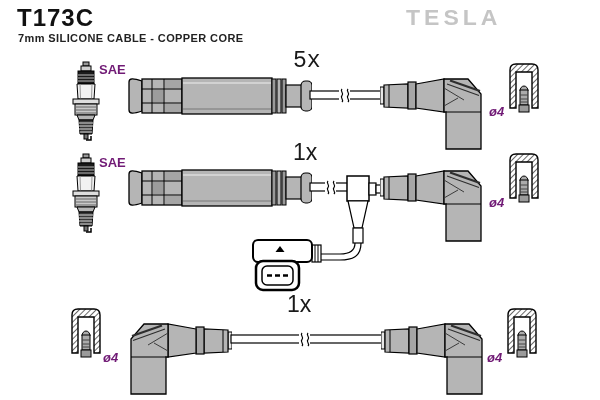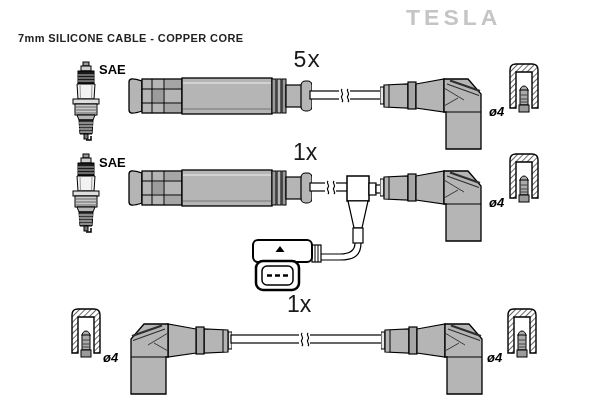--- a/index.html
+++ b/index.html
@@ -7,21 +7,21 @@
           font-family:"Liberation Sans", sans-serif;color:#111;}
   .abs{position:absolute;white-space:nowrap;}
   .part-number{left:17px;top:4px;font-size:24px;font-weight:bold;letter-spacing:1px;}
   .subtitle{left:18px;top:32px;font-size:11px;font-weight:bold;letter-spacing:.4px;color:#222;}
   .brand{left:406px;top:6px;font-size:23px;font-weight:800;letter-spacing:4px;color:#c5c5c5;
          transform:scaleY(.92);transform-origin:top left;}
   .qty{font-size:23px;color:#1a1a1a;}
   .qty.r1{left:293px;top:48px;font-family:Liberation Mono, monospace;}
   .qty.r2{left:293px;top:139px;}
   .qty.r3{left:287px;top:291px;}
-  .conn-label{font-size:13px;font-weight:bold;color:#000000;}
+  .conn-label{font-size:13px;font-weight:bold;color:#701a75;}
   .sae.r1{left:99px;top:62px;}
   .sae.r2{left:99px;top:155px;}
   .d4{font-style:italic;margin-top:44px;}
   .d4.r1{left:489px;top:60px;}
   .d4.r2{left:489px;top:151px;}
   .d4.r3l{left:103px;top:306px;}
   .d4.r3r{left:487px;top:306px;}
   svg.art{position:absolute;left:0;top:0;}
 </style>
 </head>
@@ -176,20 +176,21 @@
       <path d="M308,333 c-2.5,2.5 2.5,4 0,6.5 c-2.5,2.5 2.5,4 0,6.5" fill="none" stroke="#000" stroke-width="1.2"></path>
     </g>
     <g>
       <use href="#eboot" x="381" y="323" width="102" height="72"></use>
     </g>
     <g>
       <use href="#socket" x="506" y="307" width="32" height="52"></use>
     </g>
   </svg>
 
+  <div class="abs part-number">T173C</div>
   <div class="abs subtitle">7mm SILICONE CABLE - COPPER CORE</div>
   <div class="abs brand">TESLA</div>
 
   <span class="abs conn-label sae r1">SAE</span>
   <span class="abs qty r1">5x</span>
   <span class="abs conn-label d4 r1">ø4</span>
 
   <span class="abs conn-label sae r2">SAE</span>
   <span class="abs qty r2">1x</span>
   <span class="abs conn-label d4 r2">ø4</span>

